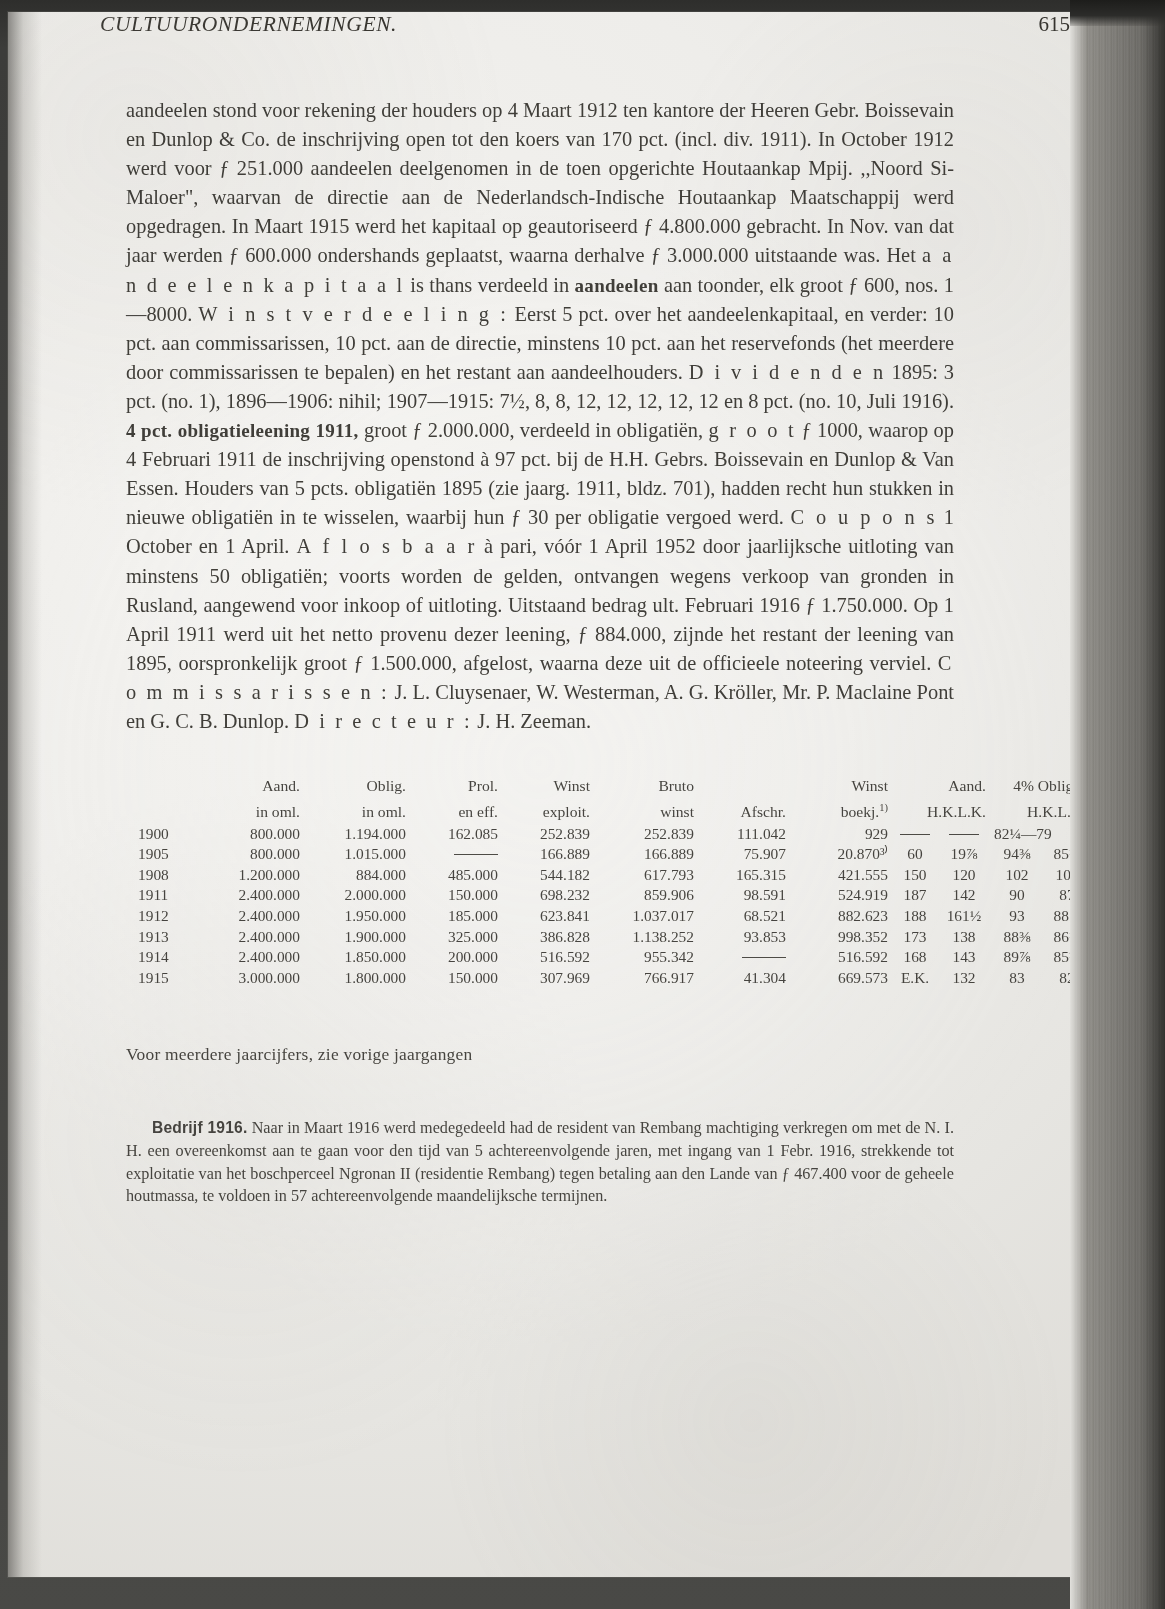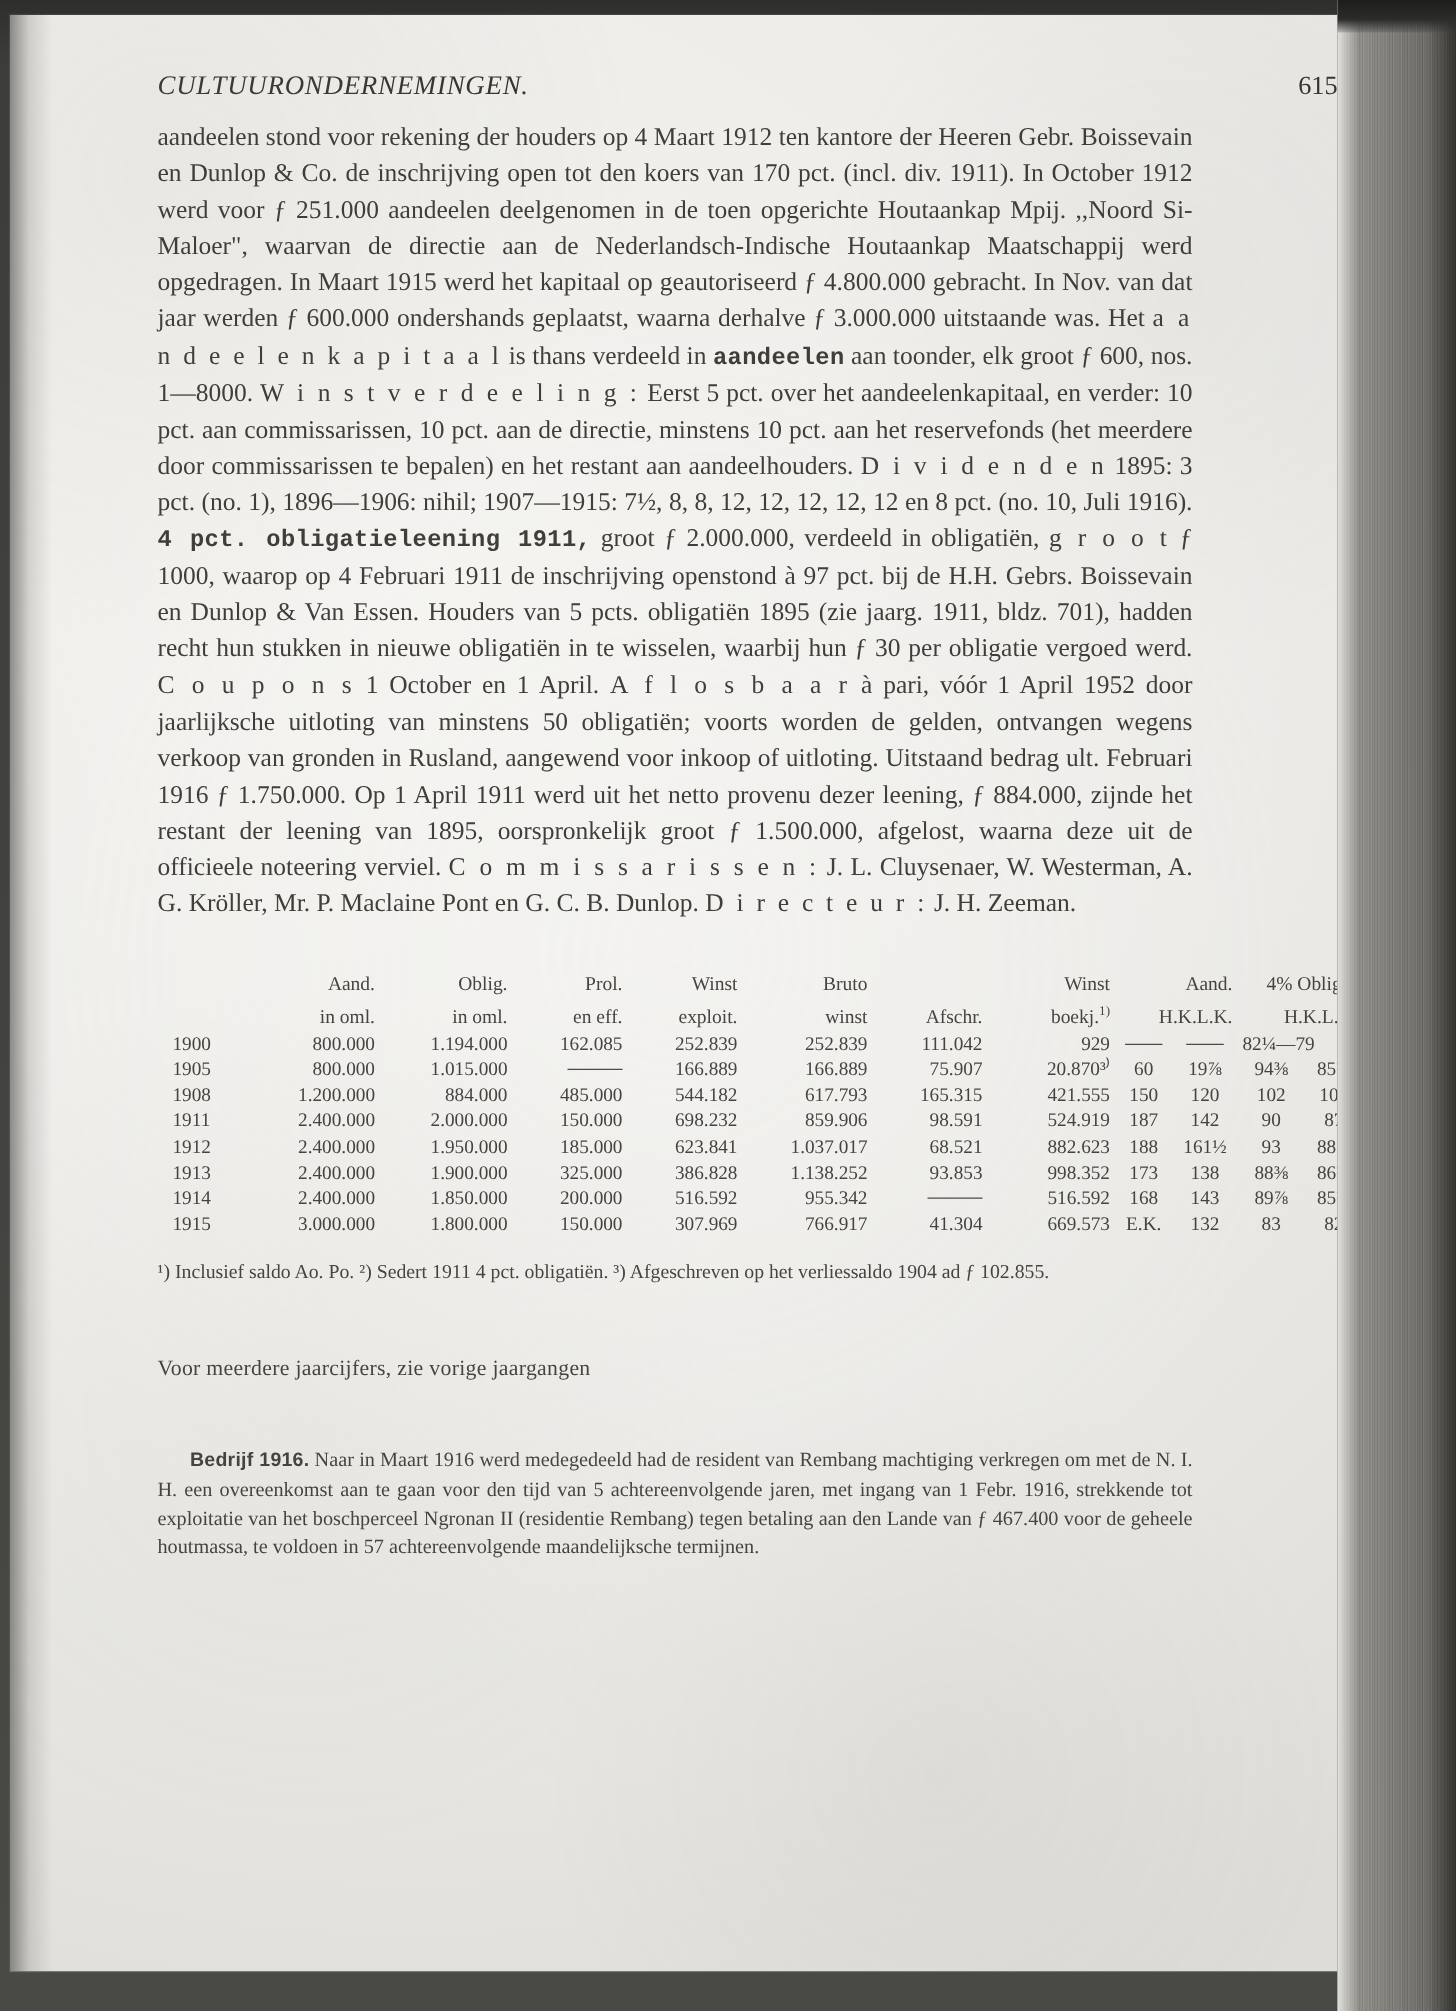--- a/index.html
+++ b/index.html
@@ -84,22 +84,21 @@
     left: 118px;
     top: 84px;
     width: 828px;
     color: #2a2824;
   }
   .running-head {
     display: flex;
     align-items: baseline;
     justify-content: space-between;
     margin-bottom: 30px;
-    padding-left: 118px;
-    margin-top: 44px;
+    padding-left: 92px;
   }
   .head-title {
     font-style: italic;
     font-size: 21.5px;
     letter-spacing: 0.6px;
     color: #35332e;
   }
   .head-folio {
     font-size: 21px;
     color: #35332e;
@@ -110,21 +109,21 @@
     line-height: 29.1px;
     text-align: justify;
     text-justify: inter-word;
     color: #36342f;
     -webkit-font-smoothing: none;
   }
   .spaced {
     letter-spacing: 2.6px;
   }
   .bold {
-    font-family: Liberation Mono, monospace;
+    font-family: Liberation Serif, serif;
     font-weight: bold;
     font-size: 19px;
     letter-spacing: 0.3px;
   }
 
   
   .table-wrap {
     margin-top: 36px;
     padding-left: 10px;
   }
@@ -365,21 +364,20 @@
                 <td>669.573</td>
                 <td class="ctr">E.K.</td>
                 <td class="ctr">132</td>
                 <td class="ctr">83</td>
                 <td class="ctr">82</td>
               </tr>
             </tbody>
         </table>
       </div>
 
-      <div class="footnotes">¹) Inclusief saldo Ao. Po.  ²) Sedert 1911 4 pct. obligatiën.  ³) Afgeschreven op het verliessaldo 1904 ad ƒ 102.855.</div>
 
       <div class="centered-note">Voor meerdere jaarcijfers, zie vorige jaargangen</div>
 
       <p class="bedrijf"><span class="indent"></span><span class="lead">Bedrijf 1916.</span><span> Naar in Maart 1916 werd medegedeeld had de resident van Rembang machtiging verkregen om met de N. I. H. een overeenkomst aan te gaan voor den tijd van 5 achtereenvolgende jaren, met ingang van 1 Febr. 1916, strekkende tot exploitatie van het boschperceel Ngronan II (residentie Rembang) tegen betaling aan den Lande van ƒ 467.400 voor de geheele houtmassa, te voldoen in 57 achtereenvolgende maandelijksche termijnen.</span></p>
     </div>
 
     <div class="gutter-left"></div>
   </div>
 
   <div class="fore-edge"></div>

